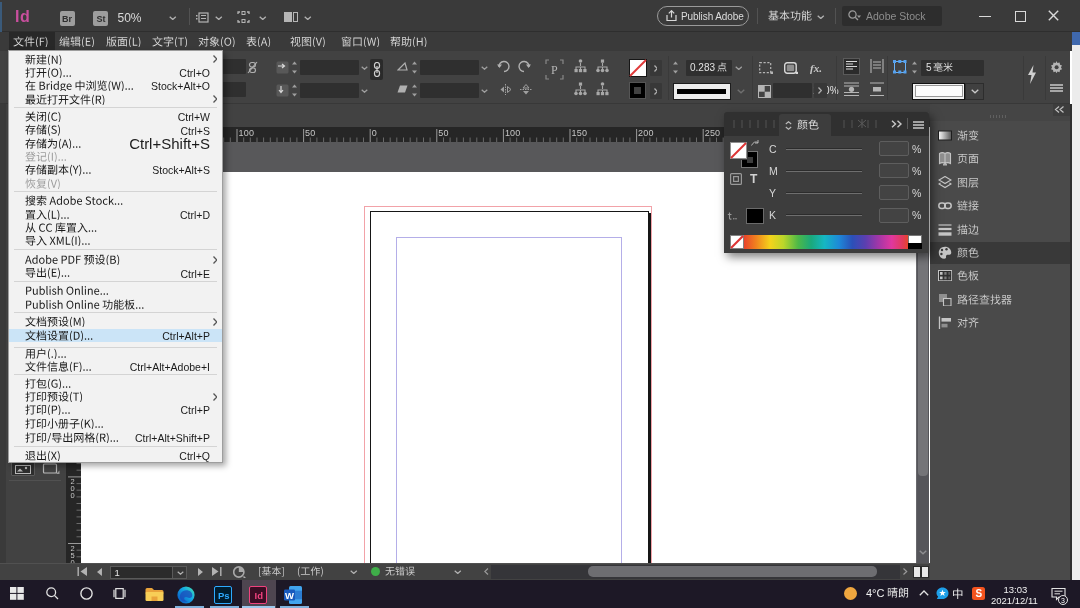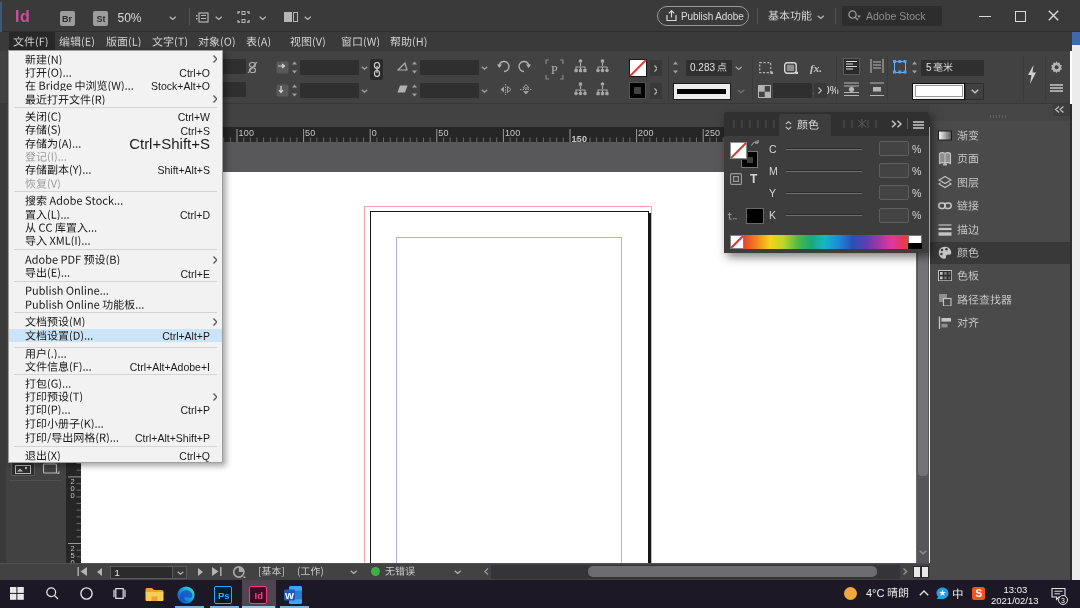--- a/index.html
+++ b/index.html
@@ -321,21 +321,21 @@
 <div style="position:absolute;left:81px;top:127px;line-height:0"><svg width="835" height="15" viewBox="0 0 835 15">
         <rect width="835" height="15" fill="#262626"></rect>
         <path d="M2.8 10.5V15 M9.5 10.5V15 M16.1 10.5V15 M29.5 10.5V15 M36.1 10.5V15 M42.8 10.5V15 M49.4 10.5V15 M56.1 10.5V15 M62.8 10.5V15 M69.4 10.5V15 M76.1 10.5V15 M82.7 10.5V15 M96.1 10.5V15 M102.7 10.5V15 M109.4 10.5V15 M116.0 10.5V15 M122.7 10.5V15 M129.4 10.5V15 M136.0 10.5V15 M142.7 10.5V15 M149.3 10.5V15 M162.7 10.5V15 M169.3 10.5V15 M176.0 10.5V15 M182.6 10.5V15 M189.3 10.5V15 M196.0 10.5V15 M202.6 10.5V15 M209.3 10.5V15 M215.9 10.5V15 M229.3 10.5V15 M235.9 10.5V15 M242.6 10.5V15 M249.2 10.5V15 M255.9 10.5V15 M262.6 10.5V15 M269.2 10.5V15 M275.9 10.5V15 M282.5 10.5V15 M295.9 10.5V15 M302.5 10.5V15 M309.2 10.5V15 M315.8 10.5V15 M322.5 10.5V15 M329.2 10.5V15 M335.8 10.5V15 M342.5 10.5V15 M349.1 10.5V15 M362.5 10.5V15 M369.1 10.5V15 M375.8 10.5V15 M382.4 10.5V15 M389.1 10.5V15 M395.8 10.5V15 M402.4 10.5V15 M409.1 10.5V15 M415.7 10.5V15 M429.1 10.5V15 M435.7 10.5V15 M442.4 10.5V15 M449.0 10.5V15 M455.7 10.5V15 M462.4 10.5V15 M469.0 10.5V15 M475.7 10.5V15 M482.3 10.5V15 M495.7 10.5V15 M502.3 10.5V15 M509.0 10.5V15 M515.6 10.5V15 M522.3 10.5V15 M529.0 10.5V15 M535.6 10.5V15 M542.3 10.5V15 M548.9 10.5V15 M562.3 10.5V15 M568.9 10.5V15 M575.6 10.5V15 M582.2 10.5V15 M588.9 10.5V15 M595.6 10.5V15 M602.2 10.5V15 M608.9 10.5V15 M615.5 10.5V15 M628.9 10.5V15 M635.5 10.5V15 M642.2 10.5V15 M648.8 10.5V15 M655.5 10.5V15 M662.2 10.5V15 M668.8 10.5V15 M675.5 10.5V15 M682.1 10.5V15 M695.5 10.5V15 M702.1 10.5V15 M708.8 10.5V15 M715.4 10.5V15 M722.1 10.5V15 M728.8 10.5V15 M735.4 10.5V15 M742.1 10.5V15 M748.7 10.5V15 M762.1 10.5V15 M768.7 10.5V15 M775.4 10.5V15 M782.0 10.5V15 M788.7 10.5V15 M795.4 10.5V15 M802.0 10.5V15 M808.7 10.5V15 M815.3 10.5V15 M828.7 10.5V15" stroke="#6a6a6a" stroke-width="1"></path>
         <path d="M22.8 2V15 M89.4 2V15 M156.0 2V15 M222.6 2V15 M289.2 2V15 M355.8 2V15 M422.4 2V15 M489.0 2V15 M555.6 2V15 M622.2 2V15 M688.8 2V15 M755.4 2V15 M822.0 2V15" stroke="#9a9a9a" stroke-width="1"></path>
       </svg></div>
 <div style="position:absolute;left:238.5px;top:129.0px;font-size:9px;color:#c6c6c6;font-weight:400;line-height:9px;white-space:nowrap;letter-spacing:0.2px">100</div>
 <div style="position:absolute;left:305.1px;top:129.0px;font-size:9px;color:#c6c6c6;font-weight:400;line-height:9px;white-space:nowrap;letter-spacing:0.2px">50</div>
 <div style="position:absolute;left:371.7px;top:129.0px;font-size:9px;color:#c6c6c6;font-weight:400;line-height:9px;white-space:nowrap;letter-spacing:0.2px">0</div>
 <div style="position:absolute;left:438.3px;top:129.0px;font-size:9px;color:#c6c6c6;font-weight:400;line-height:9px;white-space:nowrap;letter-spacing:0.2px">50</div>
 <div style="position:absolute;left:504.9px;top:129.0px;font-size:9px;color:#c6c6c6;font-weight:400;line-height:9px;white-space:nowrap;letter-spacing:0.2px">100</div>
-<div style="position:absolute;left:571.5px;top:135px;font-size:9px;color:#c6c6c6;font-weight:700;line-height:9px;white-space:nowrap;letter-spacing:0.2px">150</div>
+<div style="position:absolute;left:571.5px;top:129.0px;font-size:9px;color:#c6c6c6;font-weight:400;line-height:9px;white-space:nowrap;letter-spacing:0.2px">150</div>
 <div style="position:absolute;left:638.1px;top:129.0px;font-size:9px;color:#c6c6c6;font-weight:400;line-height:9px;white-space:nowrap;letter-spacing:0.2px">200</div>
 <div style="position:absolute;left:704.7px;top:129.0px;font-size:9px;color:#c6c6c6;font-weight:400;line-height:9px;white-space:nowrap;letter-spacing:0.2px">250</div>
 <div style="position:absolute;left:771.3px;top:129.0px;font-size:9px;color:#c6c6c6;font-weight:400;line-height:9px;white-space:nowrap;letter-spacing:0.2px">300</div>
 <div style="position:absolute;left:837.9px;top:129.0px;font-size:9px;color:#c6c6c6;font-weight:400;line-height:9px;white-space:nowrap;letter-spacing:0.2px">350</div>
 <div style="position:absolute;left:904.5px;top:129.0px;font-size:9px;color:#c6c6c6;font-weight:400;line-height:9px;white-space:nowrap;letter-spacing:0.2px">400</div>
 <div style="position:absolute;left:66px;top:142px;line-height:0"><svg width="15" height="421" viewBox="0 0 15 421">
         <rect width="15" height="421" fill="#262626"></rect>
         <path d="M10.5 8.6H15 M10.5 15.2H15 M10.5 21.9H15 M10.5 28.5H15 M10.5 35.2H15 M10.5 41.9H15 M10.5 48.5H15 M10.5 55.2H15 M10.5 61.8H15 M10.5 75.2H15 M10.5 81.8H15 M10.5 88.5H15 M10.5 95.1H15 M10.5 101.8H15 M10.5 108.5H15 M10.5 115.1H15 M10.5 121.8H15 M10.5 128.4H15 M10.5 141.8H15 M10.5 148.4H15 M10.5 155.1H15 M10.5 161.7H15 M10.5 168.4H15 M10.5 175.1H15 M10.5 181.7H15 M10.5 188.4H15 M10.5 195.0H15 M10.5 208.4H15 M10.5 215.0H15 M10.5 221.7H15 M10.5 228.3H15 M10.5 235.0H15 M10.5 241.7H15 M10.5 248.3H15 M10.5 255.0H15 M10.5 261.6H15 M10.5 275.0H15 M10.5 281.6H15 M10.5 288.3H15 M10.5 294.9H15 M10.5 301.6H15 M10.5 308.3H15 M10.5 314.9H15 M10.5 321.6H15 M10.5 328.2H15 M10.5 341.6H15 M10.5 348.2H15 M10.5 354.9H15 M10.5 361.5H15 M10.5 368.2H15 M10.5 374.9H15 M10.5 381.5H15 M10.5 388.2H15 M10.5 394.8H15 M10.5 408.2H15 M10.5 414.8H15" stroke="#6a6a6a" stroke-width="1"></path>
         <path d="M2 1.9H15 M2 68.5H15 M2 135.1H15 M2 201.7H15 M2 268.3H15 M2 334.9H15 M2 401.5H15" stroke="#9a9a9a" stroke-width="1"></path>
       </svg></div>
@@ -620,21 +620,21 @@
 <div style="position:absolute;left:25px;top:137.7px;line-height:0;"><svg width="56.3" height="11.3" viewBox="0 0 56.3 11.3">
         <path fill="#1b1b1b" transform="translate(0,9.7) scale(0.011000,-0.011000)" d="M335 266H957V196H335ZM420 525H832V456H420ZM613 349H689V9Q689 -24 680 -41Q672 -59 647 -68Q621 -77 579 -78Q536 -79 471 -79Q469 -63 462 -43Q456 -24 448 -8Q481 -9 510 -9Q540 -10 562 -10Q583 -9 592 -9Q605 -8 609 -4Q613 0 613 10ZM812 525H831L846 529L894 491Q863 457 823 423Q783 388 740 358Q696 327 655 304Q648 315 635 328Q622 340 613 349Q650 368 688 396Q726 424 759 454Q792 484 812 510ZM63 709H939V637H63ZM385 840 462 821Q427 707 374 594Q320 482 245 385Q170 287 69 216Q65 225 58 238Q52 250 44 263Q37 276 31 284Q99 332 155 395Q211 459 255 532Q299 606 332 684Q364 762 385 840ZM188 431H264V-78H188Z M1632 840H1701V499H1632ZM1883 807 1950 788Q1874 612 1755 471Q1636 330 1491 238Q1486 245 1478 256Q1469 267 1459 278Q1450 289 1442 295Q1538 350 1621 428Q1704 506 1771 602Q1838 698 1883 807ZM1501 727H1817V662H1501ZM1472 536H1959V468H1472ZM1597 198H1879V141H1597ZM1565 361H1915V-73H1847V299H1630V-76H1565ZM1597 37H1879V-25H1597ZM1290 749 1341 784Q1374 753 1407 714Q1441 675 1457 645L1402 605Q1387 636 1355 676Q1322 717 1290 749ZM1247 521H1388V449H1247ZM1346 -44Q1344 -35 1337 -23Q1330 -12 1323 0Q1316 11 1309 18Q1320 26 1333 45Q1346 64 1346 95V521H1411V30Q1411 30 1401 23Q1391 15 1379 3Q1366 -8 1356 -21Q1346 -33 1346 -44ZM1346 -44 1336 22 1359 52 1508 138Q1511 124 1517 106Q1523 89 1526 78Q1473 45 1440 24Q1407 3 1388 -9Q1370 -22 1361 -29Q1352 -37 1346 -44ZM1216 842 1280 824Q1256 740 1222 655Q1188 571 1148 496Q1107 421 1062 363Q1059 371 1052 384Q1046 398 1038 411Q1031 424 1025 433Q1065 484 1100 550Q1136 616 1165 691Q1194 765 1216 842ZM1139 591 1203 655 1205 654V-77H1139Z M2082 599H2853V524H2082ZM2823 599H2901Q2901 599 2900 592Q2900 584 2900 575Q2900 566 2900 560Q2894 410 2888 305Q2882 200 2874 133Q2867 65 2856 27Q2846 -11 2831 -28Q2814 -49 2795 -58Q2776 -66 2748 -69Q2722 -71 2678 -70Q2635 -70 2588 -67Q2587 -50 2580 -28Q2573 -6 2562 11Q2613 6 2656 6Q2699 5 2717 5Q2733 4 2743 7Q2753 10 2761 19Q2773 32 2782 68Q2791 103 2799 170Q2806 236 2812 338Q2818 440 2823 584ZM2411 838H2487V719Q2487 652 2481 574Q2476 496 2456 413Q2437 329 2396 246Q2355 162 2287 83Q2219 3 2114 -66Q2108 -57 2097 -47Q2087 -37 2076 -27Q2064 -17 2055 -11Q2155 54 2221 128Q2286 202 2325 280Q2364 358 2382 436Q2400 513 2406 585Q2411 657 2411 720ZM2162 784 2226 812Q2257 779 2288 737Q2319 695 2335 665L2267 632Q2257 653 2240 679Q2223 705 2202 733Q2182 761 2162 784ZM2499 371 2561 401Q2587 372 2614 337Q2641 302 2665 269Q2688 235 2701 209L2635 173Q2622 200 2600 234Q2578 269 2551 305Q2525 340 2499 371Z M3239 -196Q3170 -84 3131 40Q3092 163 3092 311Q3092 458 3131 582Q3170 706 3239 818L3295 792Q3231 685 3199 562Q3168 438 3168 311Q3168 183 3199 60Q3231 -64 3295 -171Z M3342 0 3590 733H3694L3942 0H3845L3716 410Q3696 473 3679 533Q3661 594 3643 658H3639Q3621 594 3603 533Q3585 473 3565 410L3436 0ZM3472 224V297H3810V224Z M4045 -196 3988 -171Q4053 -64 4085 60Q4116 183 4116 311Q4116 438 4085 562Q4053 685 3988 792L4045 818Q4115 706 4153 582Q4192 458 4192 311Q4192 163 4153 40Q4115 -84 4045 -196Z M4423 -13Q4396 -13 4377 6Q4357 26 4357 56Q4357 88 4377 107Q4396 126 4423 126Q4451 126 4470 107Q4489 88 4489 56Q4489 26 4470 6Q4451 -13 4423 -13Z M4701 -13Q4674 -13 4655 6Q4635 26 4635 56Q4635 88 4655 107Q4674 126 4701 126Q4729 126 4748 107Q4767 88 4767 56Q4767 26 4748 6Q4729 -13 4701 -13Z M4979 -13Q4952 -13 4932 6Q4913 26 4913 56Q4913 88 4932 107Q4952 126 4979 126Q5006 126 5026 107Q5045 88 5045 56Q5045 26 5026 6Q5006 -13 4979 -13Z"></path>
       </svg></div>
 <div style="position:absolute;right:870px;top:138.8px;font-size:15px;color:#1b1b1b;line-height:10.5px;white-space:nowrap">Ctrl+Shift+S</div>
 <div style="position:absolute;left:25px;top:151.0px;line-height:0;"><svg width="41.8" height="11.3" viewBox="0 0 41.8 11.3">
         <path fill="#9b9b9b" transform="translate(0,9.7) scale(0.011000,-0.011000)" d="M322 561H682V497H322ZM60 9H941V-56H60ZM101 802H418V739H101ZM398 802H411L425 805L474 780Q447 707 403 644Q359 581 305 528Q251 476 192 435Q132 394 72 365Q68 374 59 384Q51 394 42 405Q34 415 26 422Q82 445 138 483Q193 520 244 568Q294 616 334 672Q374 727 398 787ZM567 838Q605 751 667 673Q729 594 807 533Q885 472 973 437Q964 430 954 419Q944 408 936 396Q927 384 921 374Q831 415 751 482Q672 549 608 634Q545 719 502 816ZM102 657 143 698Q169 683 197 664Q224 645 248 624Q272 604 286 586L244 540Q230 558 206 579Q182 600 155 620Q128 640 102 657ZM767 832 825 791Q786 755 738 718Q691 681 651 654L605 690Q631 709 661 733Q691 758 719 784Q747 810 767 832ZM880 714 936 674Q896 637 847 599Q797 561 756 535L710 571Q737 590 768 614Q800 639 829 665Q859 691 880 714ZM283 352V226H700V352ZM208 415H780V164H208ZM279 134 347 156Q367 127 384 92Q401 57 408 31L337 6Q330 32 314 68Q298 105 279 134ZM651 158 724 138Q703 96 680 53Q657 10 637 -21L572 -3Q586 19 601 47Q616 76 629 105Q643 134 651 158Z M1124 769 1176 815Q1204 792 1234 764Q1264 736 1291 710Q1318 683 1335 661L1280 607Q1264 630 1238 658Q1212 686 1182 715Q1152 745 1124 769ZM1200 -60 1186 12 1208 43 1384 163Q1388 148 1395 129Q1402 110 1408 98Q1345 54 1307 26Q1268 -2 1246 -18Q1225 -34 1215 -44Q1205 -53 1200 -60ZM1046 526H1259V453H1046ZM1200 -61Q1196 -52 1188 -42Q1181 -31 1173 -20Q1165 -10 1157 -4Q1171 6 1188 31Q1206 56 1206 93V526H1280V37Q1280 37 1272 30Q1264 23 1252 11Q1240 0 1228 -13Q1216 -27 1208 -39Q1200 -51 1200 -61ZM1470 442H1858V370H1470ZM1438 442H1515V56Q1515 26 1529 17Q1543 7 1591 7Q1600 7 1621 7Q1643 7 1670 7Q1698 7 1726 7Q1754 7 1777 7Q1800 7 1812 7Q1843 7 1859 20Q1874 32 1881 68Q1887 104 1889 175Q1899 168 1912 162Q1924 155 1938 151Q1951 146 1962 143Q1957 62 1943 17Q1930 -29 1900 -47Q1871 -65 1816 -65Q1808 -65 1785 -65Q1761 -65 1731 -65Q1701 -65 1670 -65Q1639 -65 1616 -65Q1594 -65 1586 -65Q1530 -65 1498 -55Q1465 -45 1452 -18Q1438 8 1438 57ZM1419 770H1891V318H1816V695H1419Z M2239 -196Q2170 -84 2131 40Q2092 163 2092 311Q2092 458 2131 582Q2170 706 2239 818L2295 792Q2231 685 2199 562Q2168 438 2168 311Q2168 183 2199 60Q2231 -64 2295 -171Z M2439 0V733H2531V0Z M2731 -196 2674 -171Q2738 -64 2770 60Q2802 183 2802 311Q2802 438 2770 562Q2738 685 2674 792L2731 818Q2800 706 2839 582Q2878 458 2878 311Q2878 163 2839 40Q2800 -84 2731 -196Z M3109 -13Q3082 -13 3062 6Q3043 26 3043 56Q3043 88 3062 107Q3082 126 3109 126Q3137 126 3156 107Q3175 88 3175 56Q3175 26 3156 6Q3137 -13 3109 -13Z M3387 -13Q3360 -13 3340 6Q3321 26 3321 56Q3321 88 3340 107Q3360 126 3387 126Q3414 126 3434 107Q3453 88 3453 56Q3453 26 3434 6Q3414 -13 3387 -13Z M3664 -13Q3637 -13 3618 6Q3599 26 3599 56Q3599 88 3618 107Q3637 126 3664 126Q3692 126 3711 107Q3731 88 3731 56Q3731 26 3711 6Q3692 -13 3664 -13Z"></path>
       </svg></div>
 <div style="position:absolute;left:25px;top:164.3px;line-height:0;"><svg width="66.5" height="11.3" viewBox="0 0 66.5 11.3">
         <path fill="#1b1b1b" transform="translate(0,9.7) scale(0.011000,-0.011000)" d="M335 266H957V196H335ZM420 525H832V456H420ZM613 349H689V9Q689 -24 680 -41Q672 -59 647 -68Q621 -77 579 -78Q536 -79 471 -79Q469 -63 462 -43Q456 -24 448 -8Q481 -9 510 -9Q540 -10 562 -10Q583 -9 592 -9Q605 -8 609 -4Q613 0 613 10ZM812 525H831L846 529L894 491Q863 457 823 423Q783 388 740 358Q696 327 655 304Q648 315 635 328Q622 340 613 349Q650 368 688 396Q726 424 759 454Q792 484 812 510ZM63 709H939V637H63ZM385 840 462 821Q427 707 374 594Q320 482 245 385Q170 287 69 216Q65 225 58 238Q52 250 44 263Q37 276 31 284Q99 332 155 395Q211 459 255 532Q299 606 332 684Q364 762 385 840ZM188 431H264V-78H188Z M1632 840H1701V499H1632ZM1883 807 1950 788Q1874 612 1755 471Q1636 330 1491 238Q1486 245 1478 256Q1469 267 1459 278Q1450 289 1442 295Q1538 350 1621 428Q1704 506 1771 602Q1838 698 1883 807ZM1501 727H1817V662H1501ZM1472 536H1959V468H1472ZM1597 198H1879V141H1597ZM1565 361H1915V-73H1847V299H1630V-76H1565ZM1597 37H1879V-25H1597ZM1290 749 1341 784Q1374 753 1407 714Q1441 675 1457 645L1402 605Q1387 636 1355 676Q1322 717 1290 749ZM1247 521H1388V449H1247ZM1346 -44Q1344 -35 1337 -23Q1330 -12 1323 0Q1316 11 1309 18Q1320 26 1333 45Q1346 64 1346 95V521H1411V30Q1411 30 1401 23Q1391 15 1379 3Q1366 -8 1356 -21Q1346 -33 1346 -44ZM1346 -44 1336 22 1359 52 1508 138Q1511 124 1517 106Q1523 89 1526 78Q1473 45 1440 24Q1407 3 1388 -9Q1370 -22 1361 -29Q1352 -37 1346 -44ZM1216 842 1280 824Q1256 740 1222 655Q1188 571 1148 496Q1107 421 1062 363Q1059 371 1052 384Q1046 398 1038 411Q1031 424 1025 433Q1065 484 1100 550Q1136 616 1165 691Q1194 765 1216 842ZM1139 591 1203 655 1205 654V-77H1139Z M2675 720H2742V165H2675ZM2849 821H2922V18Q2922 -19 2912 -38Q2902 -57 2879 -66Q2856 -75 2817 -78Q2777 -81 2712 -80Q2711 -69 2707 -56Q2702 -43 2698 -29Q2693 -15 2687 -5Q2734 -6 2773 -6Q2812 -7 2825 -6Q2838 -5 2843 0Q2849 5 2849 18ZM2059 794H2609V729H2059ZM2119 38H2553V-23H2119ZM2124 196H2547V139H2124ZM2304 317H2372V8H2304ZM2085 351H2595V-66H2524V291H2154V-77H2085ZM2189 596V484H2481V596ZM2120 657H2552V424H2120Z M3065 629H3937V553H3065ZM3226 183H3772V107H3226ZM3460 839H3539V-80H3460ZM3387 604 3455 583Q3418 479 3362 384Q3305 288 3237 210Q3169 131 3093 79Q3087 88 3077 100Q3067 111 3057 122Q3046 132 3037 140Q3111 185 3178 258Q3245 331 3299 421Q3353 510 3387 604ZM3609 601Q3643 508 3697 420Q3752 332 3821 261Q3889 190 3965 146Q3956 139 3944 128Q3933 116 3923 104Q3913 92 3906 81Q3829 132 3760 209Q3691 287 3635 382Q3579 478 3542 581Z M4239 -196Q4170 -84 4131 40Q4092 163 4092 311Q4092 458 4131 582Q4170 706 4239 818L4295 792Q4231 685 4199 562Q4168 438 4168 311Q4168 183 4199 60Q4231 -64 4295 -171Z M4558 0V284L4337 733H4436L4530 526Q4548 485 4565 446Q4583 407 4602 365H4606Q4626 407 4644 446Q4663 485 4680 526L4775 733H4870L4650 284V0Z M4969 -196 4912 -171Q4976 -64 5008 60Q5040 183 5040 311Q5040 438 5008 562Q4976 685 4912 792L4969 818Q5038 706 5077 582Q5116 458 5116 311Q5116 163 5077 40Q5038 -84 4969 -196Z M5347 -13Q5320 -13 5300 6Q5281 26 5281 56Q5281 88 5300 107Q5320 126 5347 126Q5374 126 5394 107Q5413 88 5413 56Q5413 26 5394 6Q5374 -13 5347 -13Z M5625 -13Q5597 -13 5578 6Q5559 26 5559 56Q5559 88 5578 107Q5597 126 5625 126Q5652 126 5672 107Q5691 88 5691 56Q5691 26 5672 6Q5652 -13 5625 -13Z M5902 -13Q5875 -13 5856 6Q5837 26 5837 56Q5837 88 5856 107Q5875 126 5902 126Q5930 126 5949 107Q5969 88 5969 56Q5969 26 5949 6Q5930 -13 5902 -13Z"></path>
       </svg></div>
-<div style="position:absolute;right:870px;top:165.4px;font-size:10.5px;color:#1b1b1b;line-height:10.5px;white-space:nowrap">Shift+Alt+S</div>
+<div style="position:absolute;right:870px;top:165.4px;font-size:10.5px;color:#1b1b1b;line-height:10.5px;white-space:nowrap">Stock+Alt+S</div>
 <div style="position:absolute;left:25px;top:177.6px;line-height:0;"><svg width="35.8" height="11.3" viewBox="0 0 35.8 11.3">
         <path fill="#9b9b9b" transform="translate(0,9.7) scale(0.011000,-0.011000)" d="M166 840H236V-79H166ZM88 649 145 640Q143 599 137 550Q131 500 121 453Q111 406 97 370L39 391Q53 424 63 468Q73 512 80 560Q86 607 88 649ZM242 659 296 678Q319 633 337 578Q355 524 361 488L304 463Q300 488 291 522Q282 556 269 592Q257 628 242 659ZM346 688H944V619H346ZM504 842 574 836Q559 670 531 527Q503 384 456 267Q409 151 333 63Q328 70 317 80Q307 90 296 99Q285 109 277 114Q350 194 395 304Q440 414 465 551Q490 687 504 842ZM704 584 767 581Q762 445 747 338Q733 231 700 150Q668 69 612 11Q556 -46 466 -82Q459 -68 447 -50Q435 -32 423 -21Q507 9 560 62Q613 114 643 189Q672 264 686 363Q699 462 704 584ZM733 306Q758 194 814 108Q871 21 960 -18Q947 -28 934 -45Q920 -62 912 -75Q819 -26 762 70Q704 166 676 292ZM587 482 645 471Q634 401 614 334Q595 268 568 221Q560 228 544 237Q529 247 518 252Q545 296 562 357Q578 418 587 482ZM867 489 928 476Q918 431 905 385Q892 339 876 299Q861 258 844 226Q834 233 817 241Q800 249 788 254Q815 299 835 362Q855 425 867 489Z M1288 442V374H1753V442ZM1288 559V493H1753V559ZM1213 614H1831V319H1213ZM1267 840 1335 819Q1308 764 1270 711Q1231 658 1187 612Q1142 566 1096 530Q1092 538 1083 550Q1074 561 1065 572Q1056 584 1048 590Q1112 635 1172 700Q1232 766 1267 840ZM1249 743H1903V680H1217ZM1340 340 1405 317Q1374 270 1331 226Q1289 181 1241 144Q1194 107 1147 78Q1141 84 1132 93Q1122 103 1112 112Q1101 121 1093 127Q1164 164 1231 221Q1298 277 1340 340ZM1298 255H1765V197H1250ZM1743 255H1759L1771 259L1818 228Q1766 154 1684 101Q1602 48 1500 11Q1398 -25 1286 -47Q1173 -69 1062 -80Q1060 -66 1051 -46Q1042 -26 1033 -13Q1140 -5 1248 14Q1355 33 1451 64Q1548 95 1624 140Q1699 185 1743 245ZM1299 219Q1344 167 1412 128Q1480 88 1567 61Q1653 34 1754 17Q1854 0 1963 -6Q1951 -19 1939 -38Q1928 -58 1920 -72Q1812 -63 1711 -43Q1611 -23 1523 9Q1435 42 1364 88Q1293 134 1243 196Z M2239 -196Q2170 -84 2131 40Q2092 163 2092 311Q2092 458 2131 582Q2170 706 2239 818L2295 792Q2231 685 2199 562Q2168 438 2168 311Q2168 183 2199 60Q2231 -64 2295 -171Z M2573 0 2339 733H2437L2555 336Q2575 272 2590 215Q2606 159 2626 94H2630Q2651 159 2667 215Q2682 272 2702 336L2819 733H2914L2680 0Z M3013 -196 2956 -171Q3020 -64 3052 60Q3084 183 3084 311Q3084 438 3052 562Q3020 685 2956 792L3013 818Q3082 706 3121 582Q3160 458 3160 311Q3160 163 3121 40Q3082 -84 3013 -196Z"></path>
       </svg></div>
 <div style="position:absolute;left:14px;top:191.2px;width:203px;height:1px;background:#d4d4d4"></div>
 <div style="position:absolute;left:25px;top:195.3px;line-height:0;"><svg width="98.2" height="11.3" viewBox="0 0 98.2 11.3">
         <path fill="#1b1b1b" transform="translate(0,9.7) scale(0.011000,-0.011000)" d="M39 309Q96 328 175 357Q255 386 336 418L349 350Q274 321 198 291Q122 261 59 238ZM46 638H339V568H46ZM166 840H237V13Q237 -17 230 -34Q223 -51 205 -61Q187 -70 158 -73Q129 -76 85 -75Q84 -61 78 -40Q72 -19 64 -3Q93 -4 117 -4Q141 -4 150 -3Q158 -3 162 0Q166 3 166 13ZM553 804 607 754Q566 732 514 714Q463 695 415 682Q413 693 405 708Q398 722 392 732Q436 746 480 766Q525 786 553 804ZM392 732 457 711V387H392ZM414 449H847V696H723V758H915V387H414ZM421 602H566V544H421ZM727 602H880V545H727ZM614 841H683V262H614ZM379 290H860V226H379ZM839 290H853L866 293L911 271Q876 190 817 131Q757 71 681 29Q605 -13 518 -40Q430 -67 338 -82Q333 -69 324 -50Q314 -32 304 -20Q391 -8 474 15Q556 38 628 74Q700 110 754 161Q809 212 839 279ZM477 247Q520 178 593 125Q666 72 760 36Q855 1 962 -16Q954 -23 946 -34Q937 -46 930 -57Q923 -69 917 -78Q808 -56 712 -16Q616 24 541 84Q465 144 416 223Z M1461 841H1539V560H1461ZM1665 328 1718 362Q1754 333 1793 298Q1832 263 1866 228Q1901 194 1922 166L1864 126Q1845 154 1811 190Q1778 225 1740 262Q1701 298 1665 328ZM1633 104 1690 141Q1731 120 1778 92Q1825 65 1867 37Q1910 9 1938 -14L1877 -58Q1851 -35 1810 -6Q1769 22 1723 52Q1676 81 1633 104ZM1290 136 1358 109Q1327 78 1286 46Q1245 15 1202 -13Q1159 -40 1119 -61Q1113 -54 1102 -44Q1092 -35 1081 -26Q1070 -16 1061 -11Q1123 17 1185 56Q1247 96 1290 136ZM1076 752H1923V686H1076ZM1066 593H1936V405H1862V528H1137V405H1066ZM1122 153Q1121 160 1117 172Q1114 184 1110 197Q1106 210 1102 219Q1127 222 1160 232Q1193 242 1237 260Q1261 269 1309 290Q1358 311 1420 341Q1482 370 1548 406Q1614 442 1673 480L1727 434Q1592 352 1450 290Q1308 227 1169 183V180Q1169 180 1162 178Q1155 175 1145 171Q1136 167 1129 162Q1122 158 1122 153ZM1122 153 1121 200 1168 224 1793 258Q1795 245 1799 229Q1802 214 1806 205Q1657 196 1550 189Q1444 182 1371 177Q1299 172 1253 169Q1208 166 1182 163Q1156 160 1143 158Q1130 156 1122 153ZM1194 319Q1193 326 1189 338Q1185 350 1182 363Q1178 376 1174 385Q1189 386 1207 393Q1225 400 1246 411Q1258 417 1282 430Q1305 443 1335 461Q1366 479 1397 501Q1429 523 1456 546L1510 505Q1446 458 1374 419Q1303 380 1232 352V349Q1232 349 1222 345Q1213 340 1203 333Q1194 326 1194 319ZM1194 319 1193 362 1230 381 1574 400Q1571 388 1567 373Q1563 359 1562 350Q1468 345 1405 340Q1342 336 1303 333Q1264 330 1242 328Q1221 325 1210 323Q1200 322 1194 319ZM1479 217H1552V8Q1552 -22 1543 -38Q1535 -55 1510 -63Q1486 -72 1448 -74Q1410 -75 1355 -75Q1352 -59 1344 -40Q1336 -20 1327 -6Q1359 -7 1385 -7Q1412 -8 1431 -7Q1451 -7 1458 -6Q1471 -6 1475 -2Q1479 1 1479 10Z M2227 0 2475 733H2579L2827 0H2730L2601 410Q2581 473 2564 533Q2546 594 2528 658H2524Q2506 594 2488 533Q2470 473 2450 410L2321 0ZM2357 224V297H2695V224Z M3108 -13Q3040 -13 2989 20Q2939 53 2911 117Q2884 180 2884 271Q2884 359 2917 423Q2950 487 3004 522Q3057 557 3119 557Q3167 557 3202 540Q3236 524 3272 494L3268 587V796H3359V0H3284L3276 64H3273Q3241 32 3199 9Q3157 -13 3108 -13ZM3128 64Q3166 64 3200 82Q3234 101 3268 138V423Q3233 454 3201 467Q3169 480 3135 480Q3092 480 3056 454Q3021 427 2999 381Q2978 334 2978 272Q2978 207 2996 160Q3014 113 3047 89Q3081 64 3128 64Z M3754 -13Q3687 -13 3630 20Q3572 54 3537 118Q3502 181 3502 271Q3502 362 3537 426Q3572 489 3630 523Q3687 557 3754 557Q3803 557 3849 538Q3894 519 3929 482Q3964 445 3985 392Q4005 339 4005 271Q4005 181 3970 118Q3934 54 3877 20Q3820 -13 3754 -13ZM3754 63Q3801 63 3836 89Q3872 115 3892 162Q3911 209 3911 271Q3911 334 3892 381Q3872 428 3836 454Q3801 480 3754 480Q3707 480 3671 454Q3636 428 3616 381Q3596 334 3596 271Q3596 209 3616 162Q3636 115 3671 89Q3707 63 3754 63Z M4387 -13Q4350 -13 4310 5Q4269 23 4233 56H4230L4221 0H4149V796H4240V578L4236 481Q4274 513 4318 535Q4362 557 4407 557Q4477 557 4526 522Q4574 488 4599 426Q4623 364 4623 280Q4623 188 4590 122Q4557 56 4503 21Q4450 -13 4387 -13ZM4373 64Q4418 64 4453 89Q4488 115 4508 164Q4529 212 4529 279Q4529 339 4514 384Q4500 430 4468 455Q4437 480 4385 480Q4351 480 4315 461Q4279 442 4240 406V120Q4275 89 4311 76Q4346 64 4373 64Z M4987 -13Q4914 -13 4855 21Q4796 55 4761 118Q4726 182 4726 271Q4726 338 4747 390Q4767 443 4801 480Q4836 518 4880 537Q4923 557 4970 557Q5039 557 5088 526Q5136 495 5161 437Q5187 380 5187 302Q5187 287 5186 274Q5185 261 5182 250H4817Q4820 192 4843 150Q4867 107 4906 83Q4945 60 4997 60Q5037 60 5069 71Q5102 83 5132 103L5165 42Q5130 19 5086 3Q5042 -13 4987 -13ZM4816 315H5107Q5107 397 5071 440Q5036 484 4971 484Q4933 484 4900 464Q4867 444 4844 407Q4822 370 4816 315Z M5756 -13Q5679 -13 5613 16Q5547 45 5500 95L5555 159Q5594 118 5648 93Q5701 68 5757 68Q5830 68 5871 101Q5911 134 5911 187Q5911 226 5895 249Q5878 272 5851 287Q5824 303 5788 318L5684 364Q5650 379 5615 402Q5581 425 5558 462Q5535 499 5535 552Q5535 609 5564 652Q5594 696 5647 721Q5699 746 5765 746Q5831 746 5887 721Q5943 696 5981 656L5932 597Q5899 628 5858 647Q5817 665 5765 665Q5703 665 5666 637Q5629 608 5629 559Q5629 523 5647 500Q5666 477 5694 463Q5722 449 5750 436L5854 391Q5897 373 5931 348Q5965 323 5985 286Q6005 249 6005 195Q6005 137 5975 90Q5945 42 5889 15Q5833 -13 5756 -13Z M6311 -13Q6253 -13 6220 9Q6186 32 6171 73Q6157 114 6157 168V469H6076V538L6161 543L6172 696H6248V543H6395V469H6248V165Q6248 116 6266 88Q6285 61 6332 61Q6347 61 6364 65Q6381 70 6393 76L6411 7Q6389 -1 6363 -7Q6337 -13 6311 -13Z M6729 -13Q6663 -13 6605 20Q6547 54 6512 118Q6477 181 6477 271Q6477 362 6512 426Q6547 489 6605 523Q6663 557 6729 557Q6779 557 6824 538Q6870 519 6905 482Q6940 445 6960 392Q6980 339 6980 271Q6980 181 6945 118Q6910 54 6853 20Q6796 -13 6729 -13ZM6729 63Q6776 63 6812 89Q6847 115 6867 162Q6887 209 6887 271Q6887 334 6867 381Q6847 428 6812 454Q6776 480 6729 480Q6682 480 6646 454Q6611 428 6591 381Q6572 334 6572 271Q6572 209 6591 162Q6611 115 6646 89Q6682 63 6729 63Z M7338 -13Q7266 -13 7208 20Q7150 54 7117 118Q7083 181 7083 271Q7083 362 7120 426Q7156 489 7216 523Q7275 557 7345 557Q7398 557 7436 538Q7475 519 7503 493L7457 433Q7434 454 7407 467Q7381 480 7349 480Q7299 480 7261 454Q7222 428 7200 381Q7178 334 7178 271Q7178 209 7199 162Q7221 115 7258 89Q7296 63 7346 63Q7383 63 7416 79Q7448 94 7474 117L7513 55Q7477 23 7432 5Q7386 -13 7338 -13Z M7633 0V796H7724V257H7727L7958 543H8059L7878 324L8083 0H7984L7825 262L7724 143V0Z M8232 -13Q8205 -13 8185 6Q8166 26 8166 56Q8166 88 8185 107Q8205 126 8232 126Q8259 126 8279 107Q8298 88 8298 56Q8298 26 8279 6Q8259 -13 8232 -13Z M8510 -13Q8482 -13 8463 6Q8444 26 8444 56Q8444 88 8463 107Q8482 126 8510 126Q8537 126 8557 107Q8576 88 8576 56Q8576 26 8557 6Q8537 -13 8510 -13Z M8787 -13Q8760 -13 8741 6Q8722 26 8722 56Q8722 88 8741 107Q8760 126 8787 126Q8815 126 8834 107Q8854 88 8854 56Q8854 26 8834 6Q8815 -13 8787 -13Z"></path>
       </svg></div>
 <div style="position:absolute;left:25px;top:208.6px;line-height:0;"><svg width="44.6" height="11.3" viewBox="0 0 44.6 11.3">
         <path fill="#1b1b1b" transform="translate(0,9.7) scale(0.011000,-0.011000)" d="M651 748V658H820V748ZM417 748V658H582V748ZM189 748V658H348V748ZM117 802H895V603H117ZM68 545H922V486H68ZM456 622 533 617Q525 565 513 506Q500 448 490 405H419Q426 434 433 472Q440 509 446 548Q452 588 456 622ZM57 6H945V-50H57ZM226 320H771V275H226ZM230 217H769V172H230ZM234 113H773V68H234ZM190 427H808V-25H734V376H262V-25H190Z M1295 755 1341 819Q1410 770 1460 713Q1509 656 1546 595Q1584 533 1616 469Q1647 406 1680 343Q1712 280 1751 221Q1789 162 1841 110Q1892 57 1964 15Q1958 4 1950 -11Q1942 -27 1936 -42Q1929 -58 1927 -70Q1853 -29 1799 25Q1745 79 1704 142Q1663 204 1629 270Q1594 337 1562 404Q1529 471 1492 535Q1455 598 1407 654Q1360 711 1295 755ZM1459 607 1543 591Q1507 434 1449 308Q1392 183 1308 88Q1224 -7 1110 -73Q1103 -65 1091 -54Q1078 -43 1065 -31Q1051 -20 1041 -13Q1213 76 1312 232Q1412 387 1459 607Z M2239 -196Q2170 -84 2131 40Q2092 163 2092 311Q2092 458 2131 582Q2170 706 2239 818L2295 792Q2231 685 2199 562Q2168 438 2168 311Q2168 183 2199 60Q2231 -64 2295 -171Z M2439 0V733H2531V79H2852V0Z M2981 -196 2924 -171Q2988 -64 3020 60Q3052 183 3052 311Q3052 438 3020 562Q2988 685 2924 792L2981 818Q3050 706 3089 582Q3128 458 3128 311Q3128 163 3089 40Q3050 -84 2981 -196Z M3359 -13Q3332 -13 3312 6Q3293 26 3293 56Q3293 88 3312 107Q3332 126 3359 126Q3386 126 3406 107Q3425 88 3425 56Q3425 26 3406 6Q3386 -13 3359 -13Z M3636 -13Q3609 -13 3590 6Q3571 26 3571 56Q3571 88 3590 107Q3609 126 3636 126Q3664 126 3684 107Q3703 88 3703 56Q3703 26 3684 6Q3664 -13 3636 -13Z M3914 -13Q3887 -13 3868 6Q3849 26 3849 56Q3849 88 3868 107Q3887 126 3914 126Q3942 126 3961 107Q3981 88 3981 56Q3981 26 3961 6Q3942 -13 3914 -13Z"></path>
       </svg></div>
@@ -768,18 +768,18 @@
 <div style="position:absolute;left:936px;top:587px;line-height:0"><svg width="13" height="13" viewBox="0 0 13 13">
         <path d="M6.5 0.5 C10 0.5 12.5 3 12.5 6.2 C12.5 9.4 10 12 6.5 12 L0.8 12 L2.2 9.6 C1.2 8.7 0.5 7.5 0.5 6.2 C0.5 3 3 0.5 6.5 0.5 Z" fill="#1e9fe8"></path>
         <path d="M6.5 2.8 L7.4 5 L9.8 5 L7.9 6.6 L8.6 9 L6.5 7.6 L4.4 9 L5.1 6.6 L3.2 5 L5.6 5 Z" fill="#fff"></path>
       </svg></div>
 <div style="position:absolute;left:952px;top:587.5px;line-height:0;"><svg width="11.5" height="11.8" viewBox="0 0 11.5 11.8">
         <path fill="#f4f4f4" transform="translate(0,10.1) scale(0.011500,-0.011500)" d="M96 661H902V191H825V588H171V186H96ZM136 322H870V248H136ZM458 840H537V-79H458Z"></path>
       </svg></div>
 <div style="position:absolute;left:972px;top:586.5px;width:13px;height:13px;background:#f4531e;border-radius:2.5px"></div>
 <div style="position:absolute;left:975.5px;top:588.6px;font-size:10px;color:#fff;font-weight:700;line-height:10px;white-space:nowrap;">S</div>
 <div style="position:absolute;left:1003.5px;top:584.8px;font-size:9.5px;color:#f0f0f0;font-weight:400;line-height:9.5px;white-space:nowrap;">13:03</div>
-<div style="position:absolute;left:991px;top:595.8px;font-size:9.5px;color:#f0f0f0;font-weight:400;line-height:9.5px;white-space:nowrap;">2021/02/13</div>
+<div style="position:absolute;left:991px;top:595.8px;font-size:9.5px;color:#f0f0f0;font-weight:400;line-height:9.5px;white-space:nowrap;">2021/12/11</div>
 <div style="position:absolute;left:1051px;top:587.5px;line-height:0"><svg width="15" height="13" viewBox="0 0 15 13">
         <path d="M1 0.5 H14 V9 H8 L5.5 11.5 V9 H1 Z" fill="none" stroke="#e2e2e2" stroke-width="1.1"></path>
         <path d="M3.5 3.2 H11.5 M3.5 5.8 H9" stroke="#e2e2e2" stroke-width="1"></path>
       </svg></div>
 <div style="position:absolute;left:1058px;top:594.5px;width:10px;height:10px;background:#1d1826;border:1px solid #e2e2e2;border-radius:50%;font-size:7px;color:#fff;text-align:center;line-height:9px">3</div>
 </div>
 </body></html>

